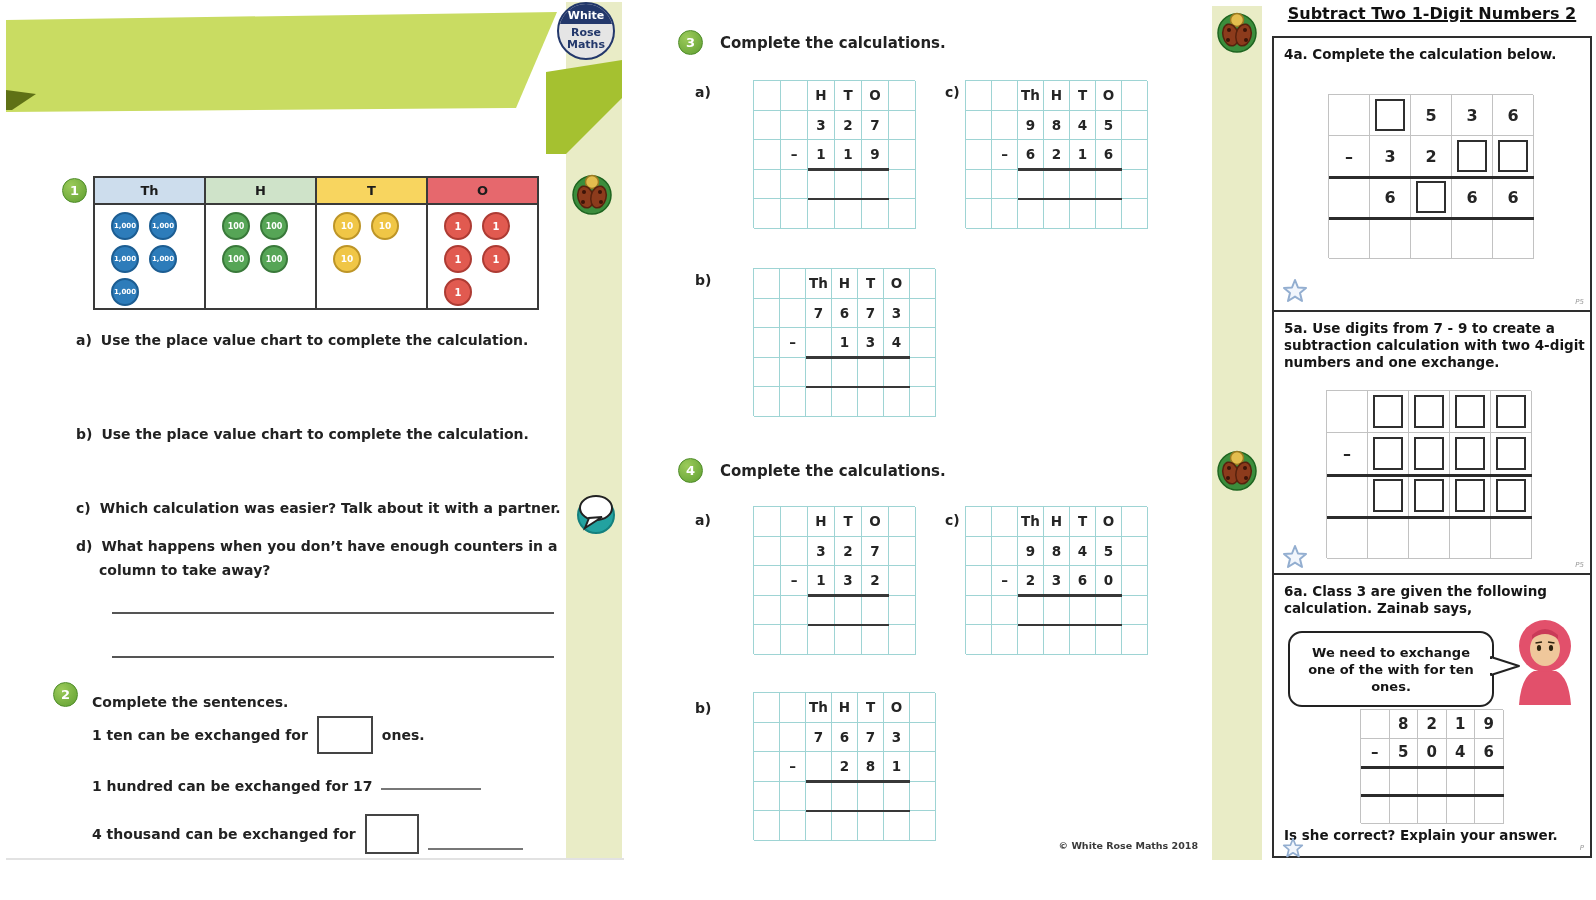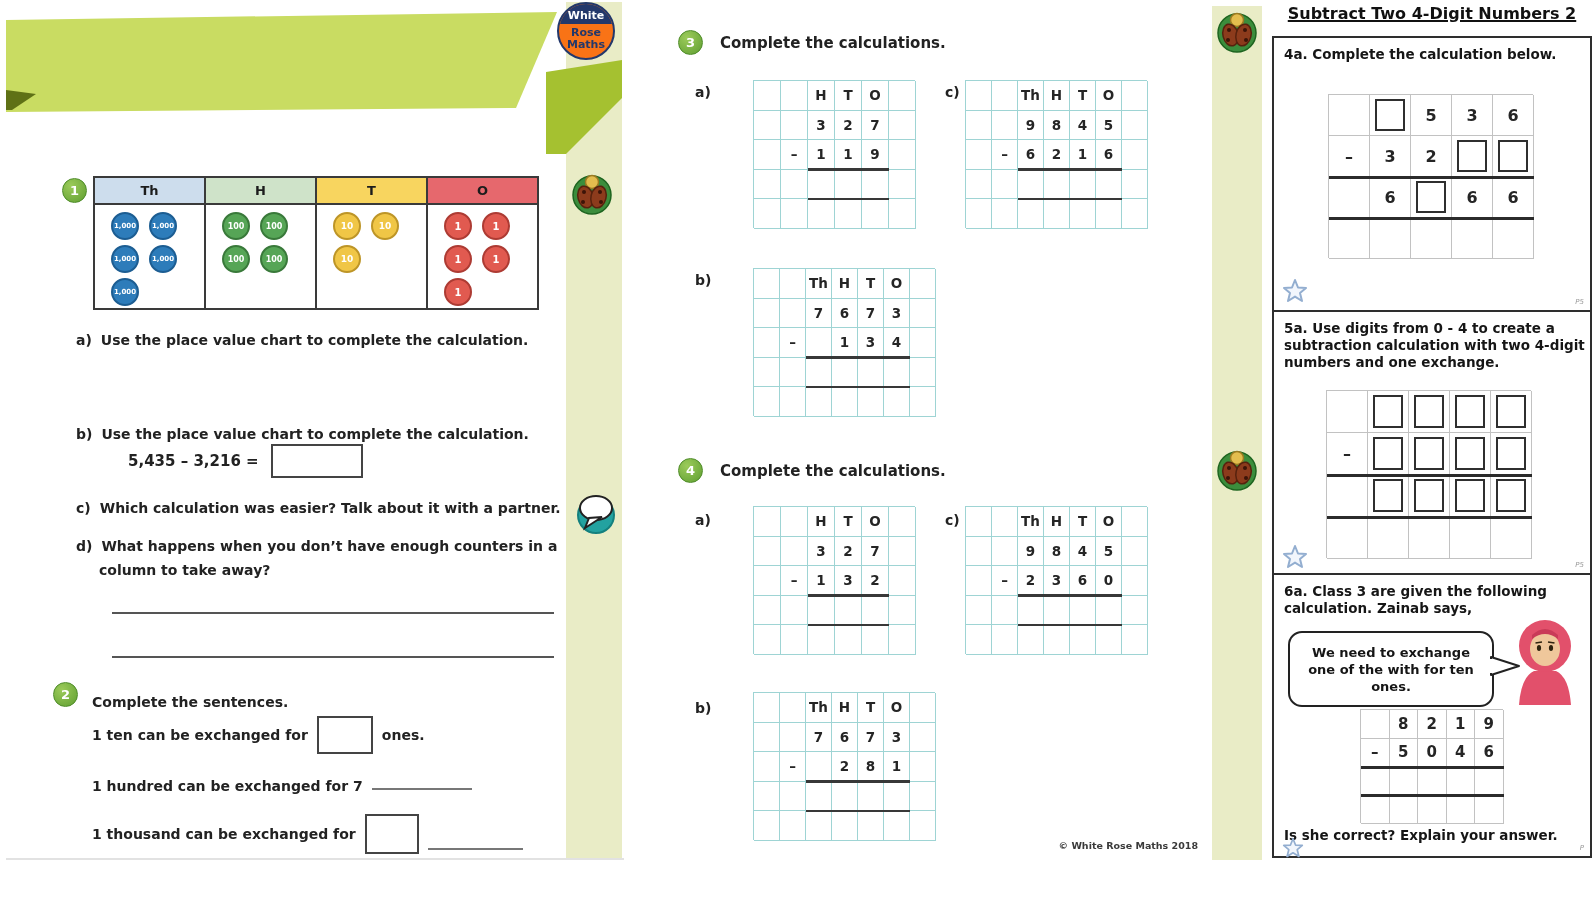--- a/index.html
+++ b/index.html
@@ -15,21 +15,21 @@
   .banner-outline{position:absolute;left:0;top:10px;width:558px;height:104px;background:#c9dc62;
     clip-path:polygon(0 8px,551px 0,510px 96px,0 100px)}
   .banner{position:absolute;left:0;top:12px;width:548px;height:98px;background:#a5c130;
     clip-path:polygon(4px 12px,541px 0,500px 88px,4px 92px);
     padding:16px 0 0 40px;color:#fff;font-size:19px;font-weight:700;line-height:27px;letter-spacing:.3px}
   .dark-wedge{position:absolute;left:0;top:84px;width:34px;height:26px;background:#5f7116;
     clip-path:polygon(0 4px,30px 8px,6px 24px,0 24px)}
   .logo-wedge{position:absolute;left:540px;top:56px;width:76px;height:96px;background:#a5c130;
     clip-path:polygon(0 14px,76px 2px,76px 40px,20px 96px,0 96px)}
   .wrm-logo{position:absolute;left:551px;top:0;width:58px;height:58px;border-radius:50%;
-    background:#f97316;border:2px solid #23386b;overflow:hidden;text-align:center;font-weight:700}
+    background:#e5e5e5;border:2px solid #23386b;overflow:hidden;text-align:center;font-weight:700}
   .wrm-top{background:#23386b;color:#fff;font-size:11px;height:20px;padding-top:5px;line-height:13px}
   .wrm-mid{color:#23386b;font-size:11px;line-height:13px;margin-top:2px}
   .wrm-bot{color:#23386b;font-size:11px;line-height:12px}
 
   .qnum{position:absolute;width:25px;height:25px;border-radius:50%;
     background:radial-gradient(circle at 35% 30%,#9ccb5a,#5f9e31);border:1px solid #4e8c28;
     color:#fff;font-weight:700;font-size:13px;display:flex;align-items:center;justify-content:center}
 
   .pv-chart{position:absolute;display:flex;border:2px solid #3a3a3a;background:#fff}
   .pv-col{flex:1;border-left:2px solid #3a3a3a;display:flex;flex-direction:column}
@@ -160,24 +160,20 @@
 
     <div class="row" style="left:70px;top:330px">
       <span class="lbl">a)</span>
       <span>Use the place value chart to complete the calculation.</span>
     </div>
 
     <div class="row" style="left:70px;top:424px">
       <span class="lbl">b)</span>
       <span>Use the place value chart to complete the calculation.</span>
     </div>
-    <div class="eqrow" style="left:122px;top:442px">
-      <span>5,435 – 3,216 =</span>
-      <span class="eqbox"></span>
-    </div>
 
     <div class="row" style="left:70px;top:498px">
       <span class="lbl">c)</span>
       <span>Which calculation was easier? Talk about it with a partner.</span>
     </div>
 
     <div class="row" style="left:70px;top:536px">
       <span class="lbl">d)</span>
       <span>What happens when you don’t have enough counters in a</span>
     </div>
@@ -191,25 +187,25 @@
     <div class="qnum" style="left:47px;top:680px">2</div>
     <div class="row" style="left:86px;top:692px">
       <span>Complete the sentences.</span>
     </div>
     <div class="srow" style="left:86px;top:714px">
       <span>1 ten can be exchanged for</span>
       <span class="sbox"></span>
       <span>ones.</span>
     </div>
     <div class="srow" style="left:86px;top:776px">
-      <span>1 hundred can be exchanged for 7</span>
+      <span>1 hundred can be exchanged for 17</span>
       <span class="sline"></span>
     </div>
     <div class="srow" style="left:86px;top:812px">
-      <span>1 thousand can be exchanged for</span>
+      <span>4 thousand can be exchanged for</span>
       <span class="sbox" style="width:54px;height:40px"></span>
       <span class="sline" style="width:95px"></span>
     </div>
   </section>
 
   <section class="page" id="page2">
     <div class="qnum" style="left:38px;top:30px">3</div>
     <div class="prompt" style="left:80px;top:34px">Complete the calculations.</div>
 
     <div class="glabel" style="left:55px;top:84px">a)</div>
@@ -475,21 +471,21 @@
         <circle cx="22" cy="10" r="6.5" fill="#e3bd4e" stroke="#9a7a22" stroke-width="1.5"></circle>
         <ellipse cx="15.5" cy="25" rx="7.5" ry="11" fill="#8c3b1c" stroke="#57220e" stroke-width="1.5" transform="rotate(-14 15.5 25)"></ellipse>
         <ellipse cx="28.5" cy="25" rx="7.5" ry="11" fill="#8c3b1c" stroke="#57220e" stroke-width="1.5" transform="rotate(14 28.5 25)"></ellipse>
         <circle cx="14" cy="20" r="2" fill="#3c1408"></circle>
           <circle cx="30" cy="20" r="2" fill="#3c1408"></circle>
         <circle cx="13" cy="30" r="2" fill="#3c1408"></circle>
           <circle cx="31" cy="30" r="2" fill="#3c1408"></circle>
       </svg>
     </div>
 
-    <div class="p3-title">Subtract Two 4-Digit Numbers 2</div>
+    <div class="p3-title">Subtract Two 1-Digit Numbers 2</div>
 
     <div class="wbox" style="left:72px;top:36px;height:276px">
       <div class="wb-head">4a. Complete the calculation below.</div>
       <div class="calc-grid gray" style="left: 54px; top: 56px; width: 205px; height: 164px;">
           <div class="gcell" style="left: 0px; top: 0px; width: 41px; height: 41px;"></div>
           <div class="gcell" style="left: 41px; top: 0px; width: 41px; height: 41px;">
             <div class="abox"></div>
           </div>
           <div class="gcell" style="left: 82px; top: 0px; width: 41px; height: 41px;">5</div>
           <div class="gcell" style="left: 123px; top: 0px; width: 41px; height: 41px;">3</div>
@@ -521,21 +517,21 @@
       <div class="star" style="left:8px;top:240px">
         <svg width="26" height="26" viewBox="0 0 26 26">
             <path d="M13 2 L16 9.5 L24 10 L18 15 L20 23 L13 18.6 L6 23 L8 15 L2 10 L10 9.5 Z" fill="#f2f6fc" stroke="#93aed0" stroke-width="2" stroke-linejoin="round"></path>
           </svg>
       </div>
       <div class="pmark" style="right:6px;bottom:4px">P5</div>
     </div>
 
     <div class="wbox" style="left:72px;top:310px;height:265px">
       <div class="wb-head">
-        <div>5a. Use digits from 0 - 4 to create a</div>
+        <div>5a. Use digits from 7 - 9 to create a</div>
         <div>subtraction calculation with two 4-digit</div>
         <div>numbers and one exchange.</div>
       </div>
       <div class="calc-grid gray" style="left: 52px; top: 78px; width: 205px; height: 168px;">
           <div class="gcell" style="left: 0px; top: 0px; width: 41px; height: 42px;"></div>
           <div class="gcell" style="left: 41px; top: 0px; width: 41px; height: 42px;">
             <div class="abox"></div>
           </div>
           <div class="gcell" style="left: 82px; top: 0px; width: 41px; height: 42px;">
             <div class="abox"></div>

